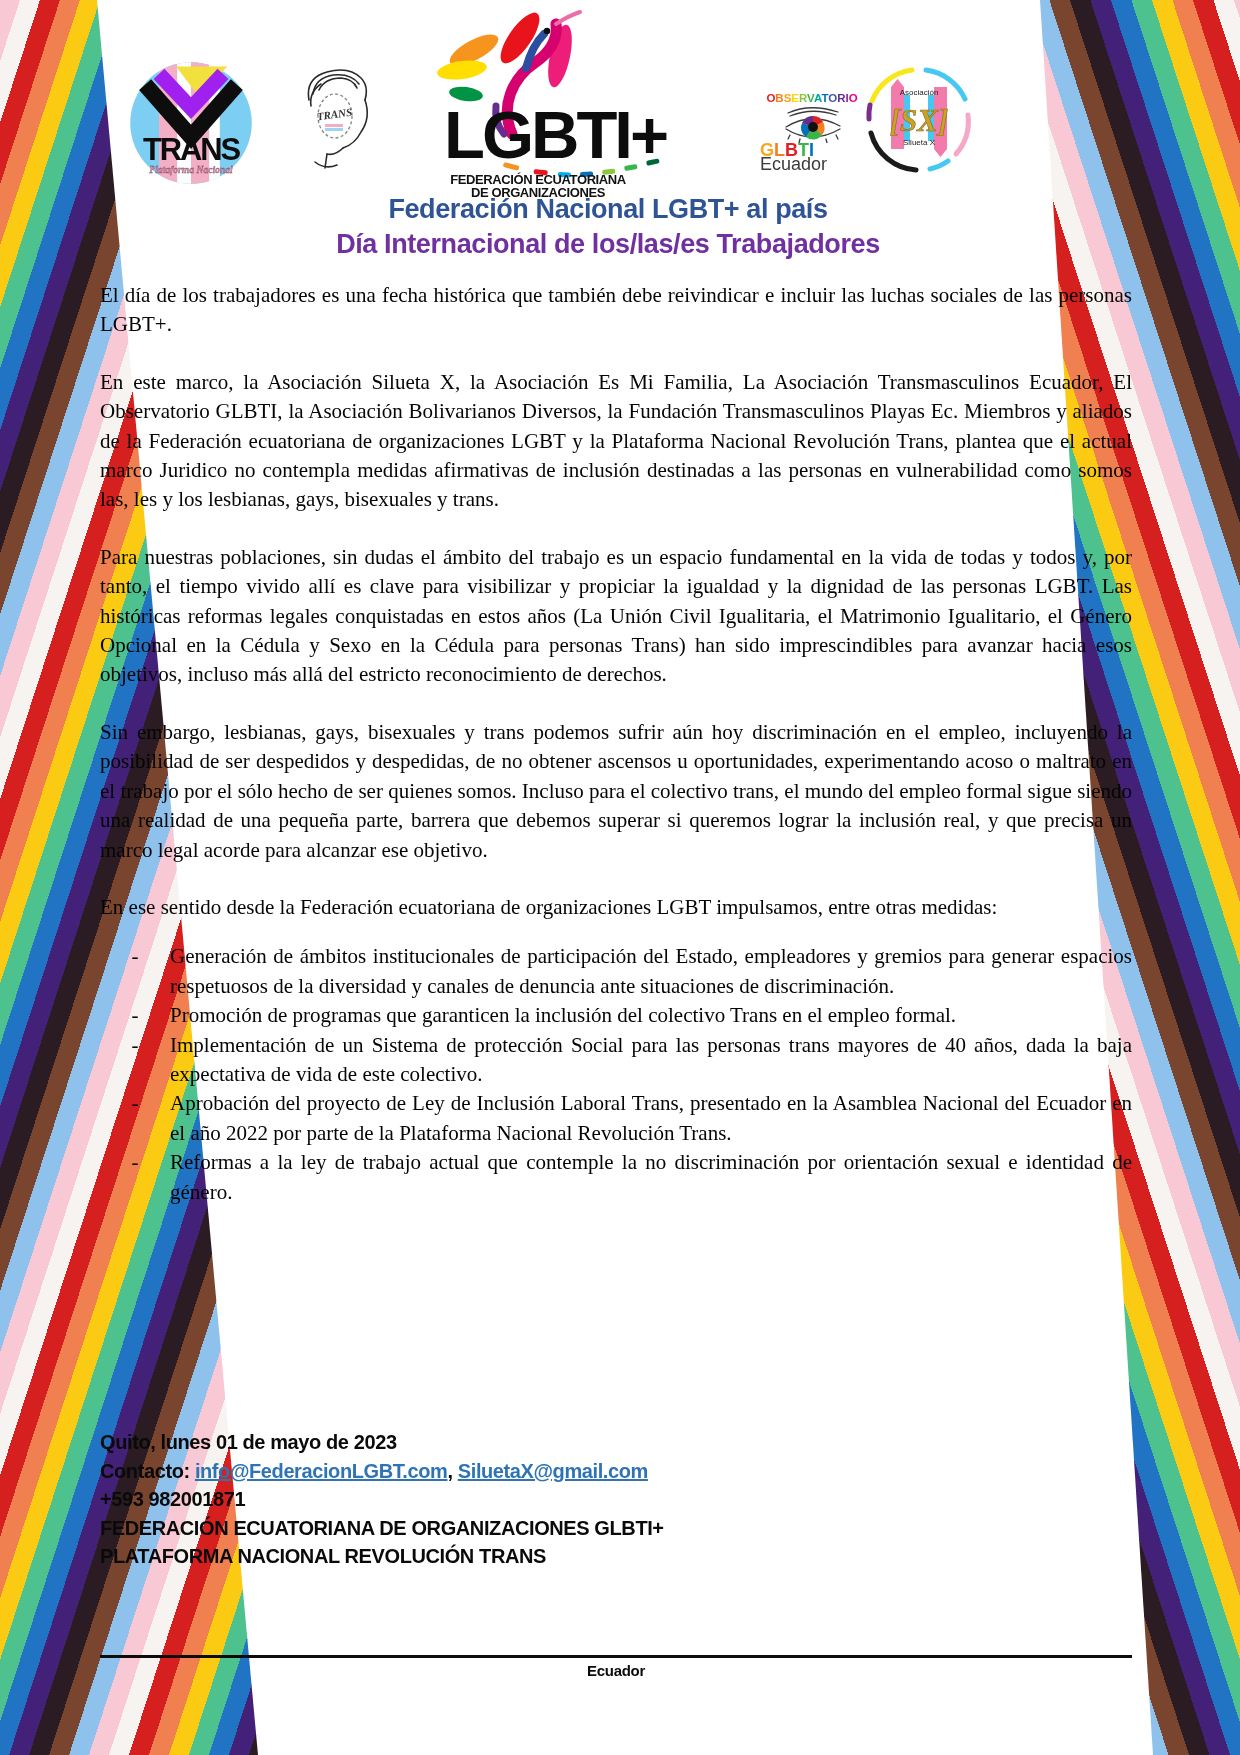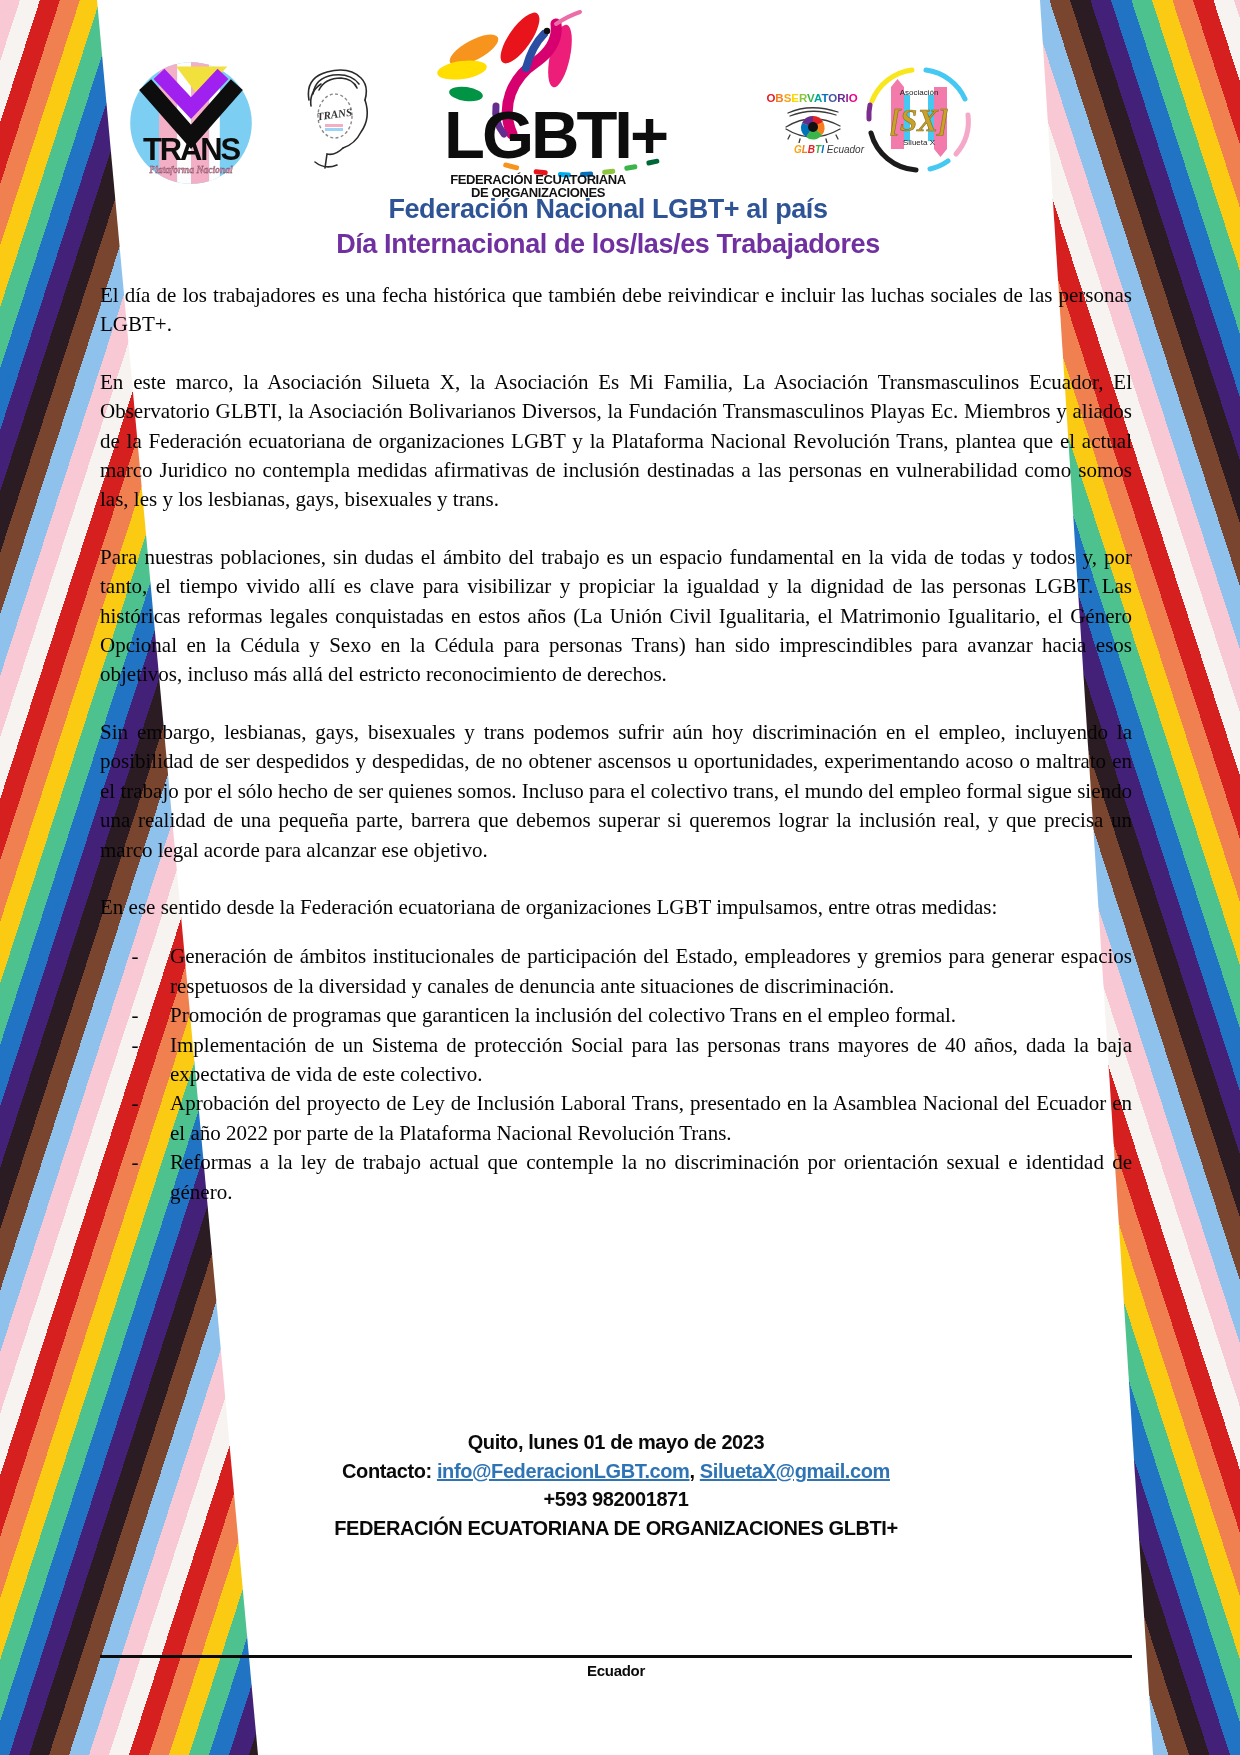--- a/index.html
+++ b/index.html
@@ -23,30 +23,30 @@
   
   .content{position:absolute;left:100px;width:1032px;top:281px;
     font-family:"Liberation Serif",serif;font-size:21px;line-height:29.4px;
     color:#050505;text-align:justify;}
   .content p{margin:0 0 28px 0;}
   .bullets{margin-top:1px;}
   .bullet-row{display:flex;}
   .bullet-dash{width:70px;flex:0 0 70px;text-align:center;}
   .bullet-text{flex:1;text-align:justify;}
   
-  .footer{position:absolute;left:100px;width:1032px;top:1428px;text-align:center;
+  .footer{position:absolute;left:100px;width:1032px;top:1428px;
     font-weight:bold;font-size:20px;line-height:28.6px;letter-spacing:-0.4px;color:#0a0a0a;}
   .footer a{color:var(--link_blue,#2E74B5);text-decoration:underline;}
   .bottom-rule{position:absolute;left:100px;width:1032px;top:1655px;height:3px;background:#0c0c0c;}
   .bottom-country{position:absolute;left:100px;width:1032px;top:1662px;text-align:center;
     font-weight:bold;font-size:15px;letter-spacing:-0.3px;color:#0a0a0a;}
   
   .rainbow span{display:inline;}
   .obs-line1{font-size:11.5px;font-weight:bold;letter-spacing:0;line-height:13px;text-align:center;}
-  .obs-line3{font-size:10px;font-weight:bold;text-align:right;line-height:14px;font-style:italic;}
+  .obs-line3{font-size:18px;font-weight:bold;text-align:left;line-height:14px;}
   .obs-rest{color:#3b3b3b;font-weight:normal;}
 </style>
 </head>
 <body>
 
 <div class="band band-left" style="background: repeating-linear-gradient(108deg, rgb(248, 201, 212) 0px, rgb(248, 201, 212) 19px, rgb(247, 243, 240) 19px, rgb(247, 243, 240) 38px, rgb(214, 32, 31) 38px, rgb(214, 32, 31) 57px, rgb(240, 128, 80) 57px, rgb(240, 128, 80) 76px, rgb(250, 203, 18) 76px, rgb(250, 203, 18) 95px, rgb(78, 194, 142) 95px, rgb(78, 194, 142) 114px, rgb(33, 115, 196) 114px, rgb(33, 115, 196) 133px, rgb(67, 33, 121) 133px, rgb(67, 33, 121) 152px, rgb(43, 27, 34) 152px, rgb(43, 27, 34) 171px, rgb(122, 69, 47) 171px, rgb(122, 69, 47) 190px, rgb(143, 193, 237) 190px, rgb(143, 193, 237) 209px);"></div>
 <div class="band band-right" style="background: repeating-linear-gradient(72deg, rgb(78, 194, 142) 0px, rgb(78, 194, 142) 19.5px, rgb(250, 203, 18) 19.5px, rgb(250, 203, 18) 39px, rgb(240, 128, 80) 39px, rgb(240, 128, 80) 58.5px, rgb(214, 32, 31) 58.5px, rgb(214, 32, 31) 78px, rgb(247, 243, 240) 78px, rgb(247, 243, 240) 97.5px, rgb(248, 201, 212) 97.5px, rgb(248, 201, 212) 117px, rgb(143, 193, 237) 117px, rgb(143, 193, 237) 136.5px, rgb(122, 69, 47) 136.5px, rgb(122, 69, 47) 156px, rgb(43, 27, 34) 156px, rgb(43, 27, 34) 175.5px, rgb(67, 33, 121) 175.5px, rgb(67, 33, 121) 195px, rgb(33, 115, 196) 195px, rgb(33, 115, 196) 214.5px);"></div>
 
 <div class="logo" style="left:127px;top:57px;width:128px;height:132px;">
   <svg viewBox="0 0 120 120">
@@ -192,16 +192,17 @@
       <div class="bullet-text">Reformas a la ley de trabajo actual que contemple la no discriminación por orientación sexual e identidad de género.</div>
     </div>
   </div>
 </div>
 
 <div class="footer">
   <div>Quito, lunes 01 de mayo de 2023</div>
   <div><span>Contacto: </span><a href="#">info@FederacionLGBT.com</a><span>, </span><a href="#">SiluetaX@gmail.com</a></div>
   <div>+593 982001871</div>
   <div>FEDERACIÓN ECUATORIANA DE ORGANIZACIONES GLBTI+</div>
+  <div>PLATAFORMA NACIONAL REVOLUCIÓN TRANS</div>
 </div>
 
 <div class="bottom-rule"></div>
 <div class="bottom-country">Ecuador</div>
 
 </body></html>

